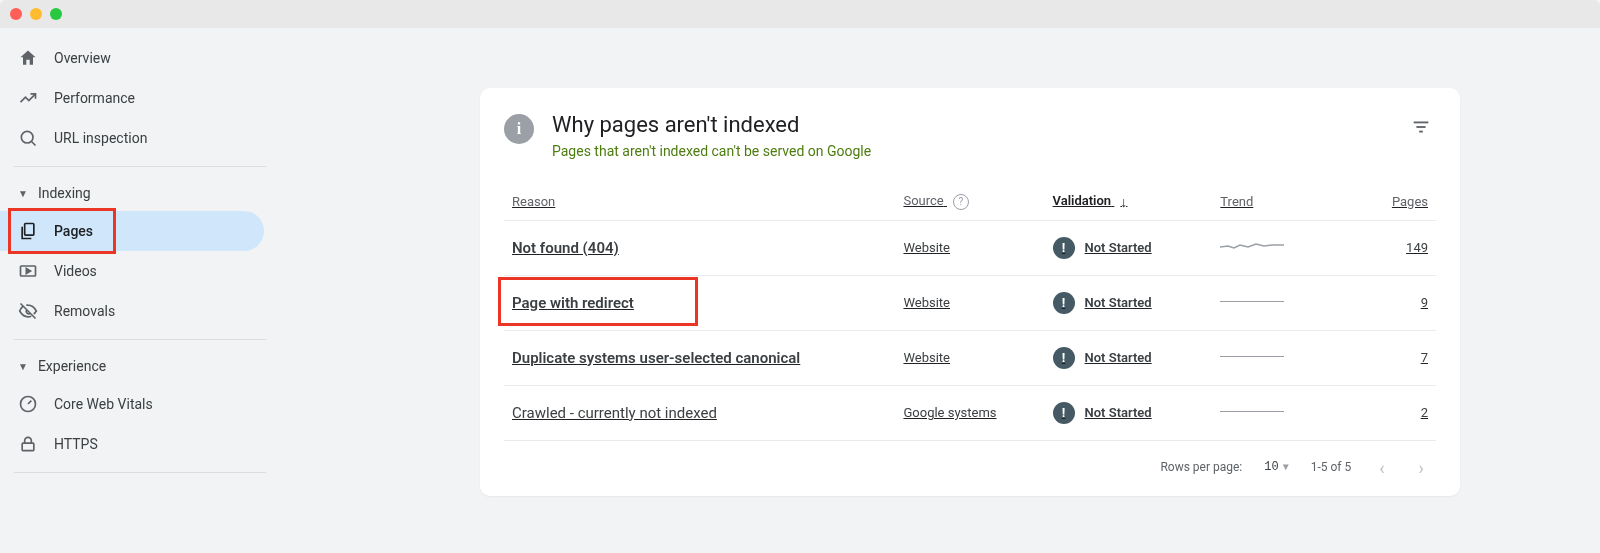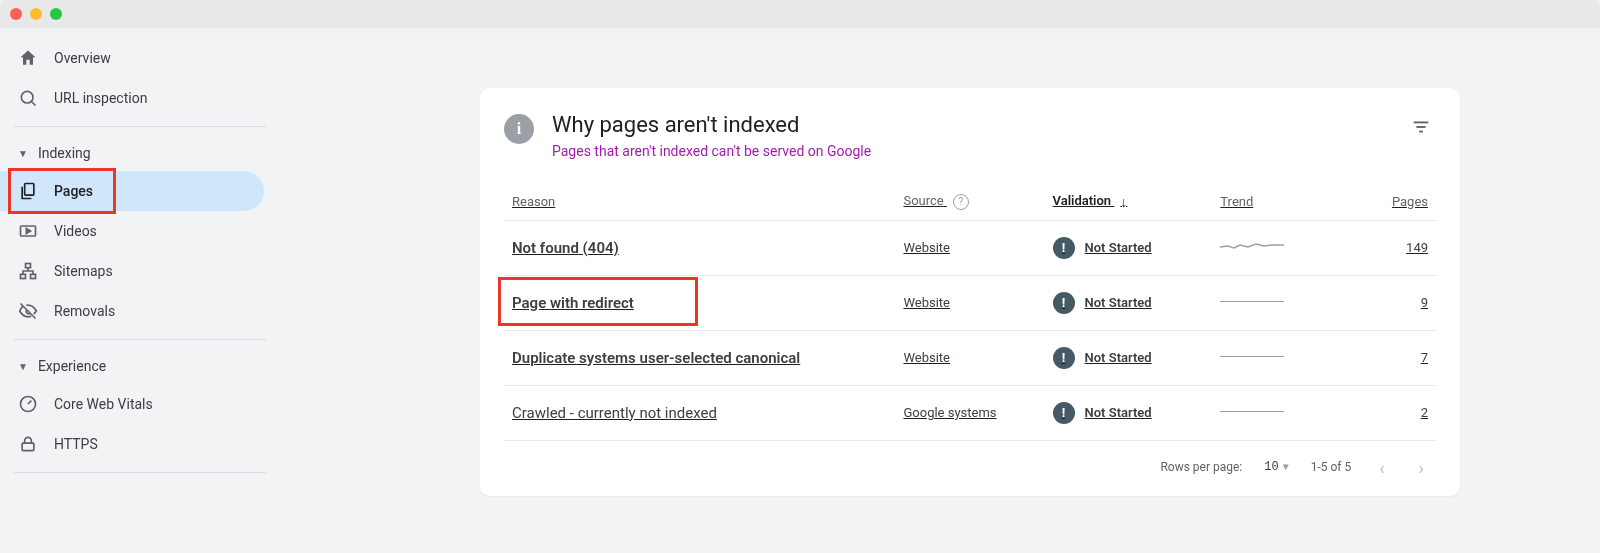--- a/index.html
+++ b/index.html
@@ -103,21 +103,21 @@
     border-radius: 50%;
     background: #9aa0a6;
     color:#fff;
     display:flex; align-items:center; justify-content:center;
     font-family: Georgia, serif;
     font-weight: bold;
     flex-shrink:0;
     margin-top: 2px;
   }
   .card-title { font-size: 22px; font-weight: 400; color:#202124; }
-  .card-subtitle { font-size: 14px; color:#a21caf; margin-top: 6px; }
+  .card-subtitle { font-size: 14px; color:#4d7c0f; margin-top: 6px; }
   .filter-btn { margin-left:auto; color:#5f6368; padding:4px; cursor:pointer; }
 
   table.reasons {
     width: 100%;
     border-collapse: collapse;
     margin-top: 24px;
     font-size: 13px;
     text-decoration: underline;
   }
   table.reasons th {
@@ -210,20 +210,29 @@
       <span class="icon">
         <svg viewBox="0 0 24 24" width="20" height="20" fill="currentColor">
             <path d="M12 3l9 8h-3v9h-4v-6H10v6H6v-9H3l9-8z"></path>
           </svg>
       </span>
       <span>Overview</span>
     </div>
     <div class="nav-item">
       <span class="icon">
         <svg viewBox="0 0 24 24" width="20" height="20" fill="none" stroke="currentColor" stroke-width="2">
+            <polyline points="3 17 9 11 13 15 21 7"></polyline>
+            <polyline points="15 7 21 7 21 13"></polyline>
+          </svg>
+      </span>
+      <span>Performance</span>
+    </div>
+    <div class="nav-item">
+      <span class="icon">
+        <svg viewBox="0 0 24 24" width="20" height="20" fill="none" stroke="currentColor" stroke-width="2">
             <circle cx="11" cy="11" r="7"></circle>
             <line x1="21" y1="21" x2="16.5" y2="16.5"></line>
           </svg>
       </span>
       <span>URL inspection</span>
     </div>
 
     <hr class="nav-divider">
 
     <div class="nav-section-header">
@@ -245,31 +254,20 @@
     </div>
 
     <div class="nav-item">
       <span class="icon">
         <svg viewBox="0 0 24 24" width="20" height="20" fill="none" stroke="currentColor" stroke-width="2">
             <rect x="3" y="6" width="18" height="12" rx="1"></rect>
             <polygon points="10 9 15 12 10 15" fill="currentColor"></polygon>
           </svg>
       </span>
       <span>Videos</span>
-    </div>
-    <div class="nav-item">
-      <span class="icon">
-        <svg viewBox="0 0 24 24" width="20" height="20" fill="none" stroke="currentColor" stroke-width="2">
-            <rect x="9" y="3" width="6" height="5"></rect>
-            <rect x="3" y="16" width="6" height="5"></rect>
-            <rect x="15" y="16" width="6" height="5"></rect>
-            <path d="M12 8v4M12 12H6v4M12 12h6v4"></path>
-          </svg>
-      </span>
-      <span>Sitemaps</span>
     </div>
     <div class="nav-item">
       <span class="icon">
         <svg viewBox="0 0 24 24" width="20" height="20" fill="none" stroke="currentColor" stroke-width="2">
             <path d="M3 3l18 18"></path>
             <path d="M10.6 10.6a3 3 0 004.2 4.2"></path>
             <path d="M9.9 5.1A9.8 9.8 0 0112 5c6 0 10 7 10 7a17 17 0 01-3.1 3.6M6.1 6.1A17 17 0 002 12s4 7 10 7a9.8 9.8 0 003.9-.8"></path>
           </svg>
       </span>
       <span>Removals</span>

